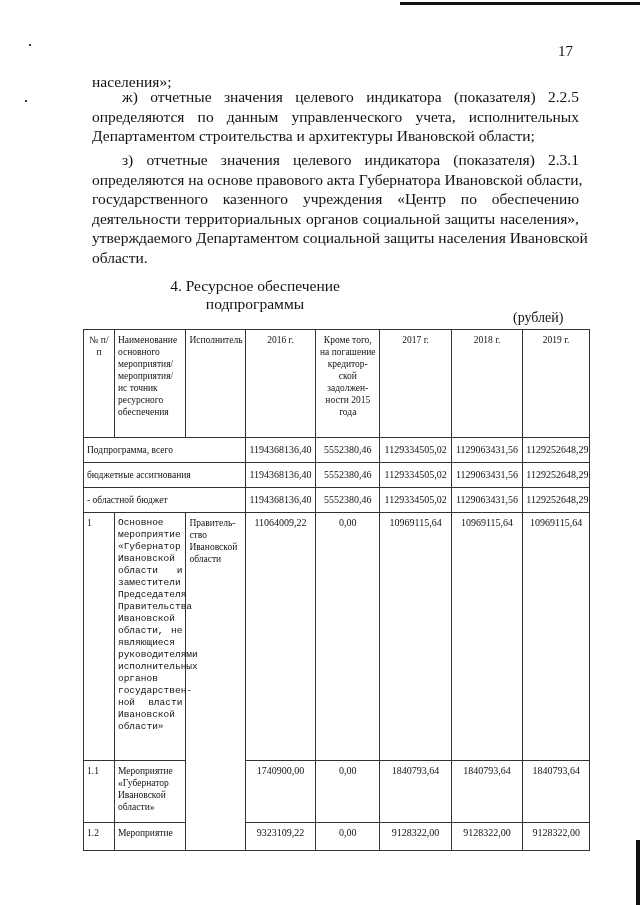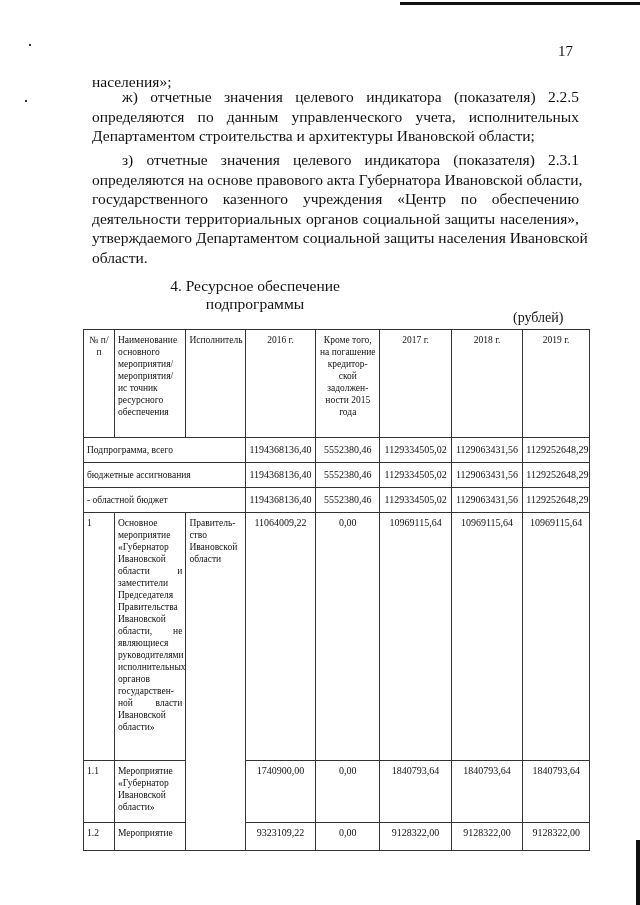--- a/index.html
+++ b/index.html
@@ -25,21 +25,21 @@
     .c-num { width: 26px; }
     .c-name { width: 60px; }
     .c-exec { width: 50px; }
     .c-y2016 { width: 59px; }
     .c-extra { width: 54px; }
     .c-y2017 { width: 60px; }
     .c-y2018 { width: 60px; }
     .c-y2019 { width: 56px; }
     td.center { text-align: center; }
     td.num { text-align: center; white-space: nowrap; font-size: 10px; }
-    td.just { text-align: justify; }
+    td.just { text-align: justify; font-family: Liberation Mono, monospace; }
     tr.summary td { padding-top: 6px; padding-bottom: 6px; }
     tr.hdr { height: 108px; }
     tr.row-1 { height: 248px; }
     tr.row-11 { height: 62px; }
     tr.row-12 { height: 28px; }
   </style>
 </head>
 <body>
 
 <div class="scan-bar-top"></div>

